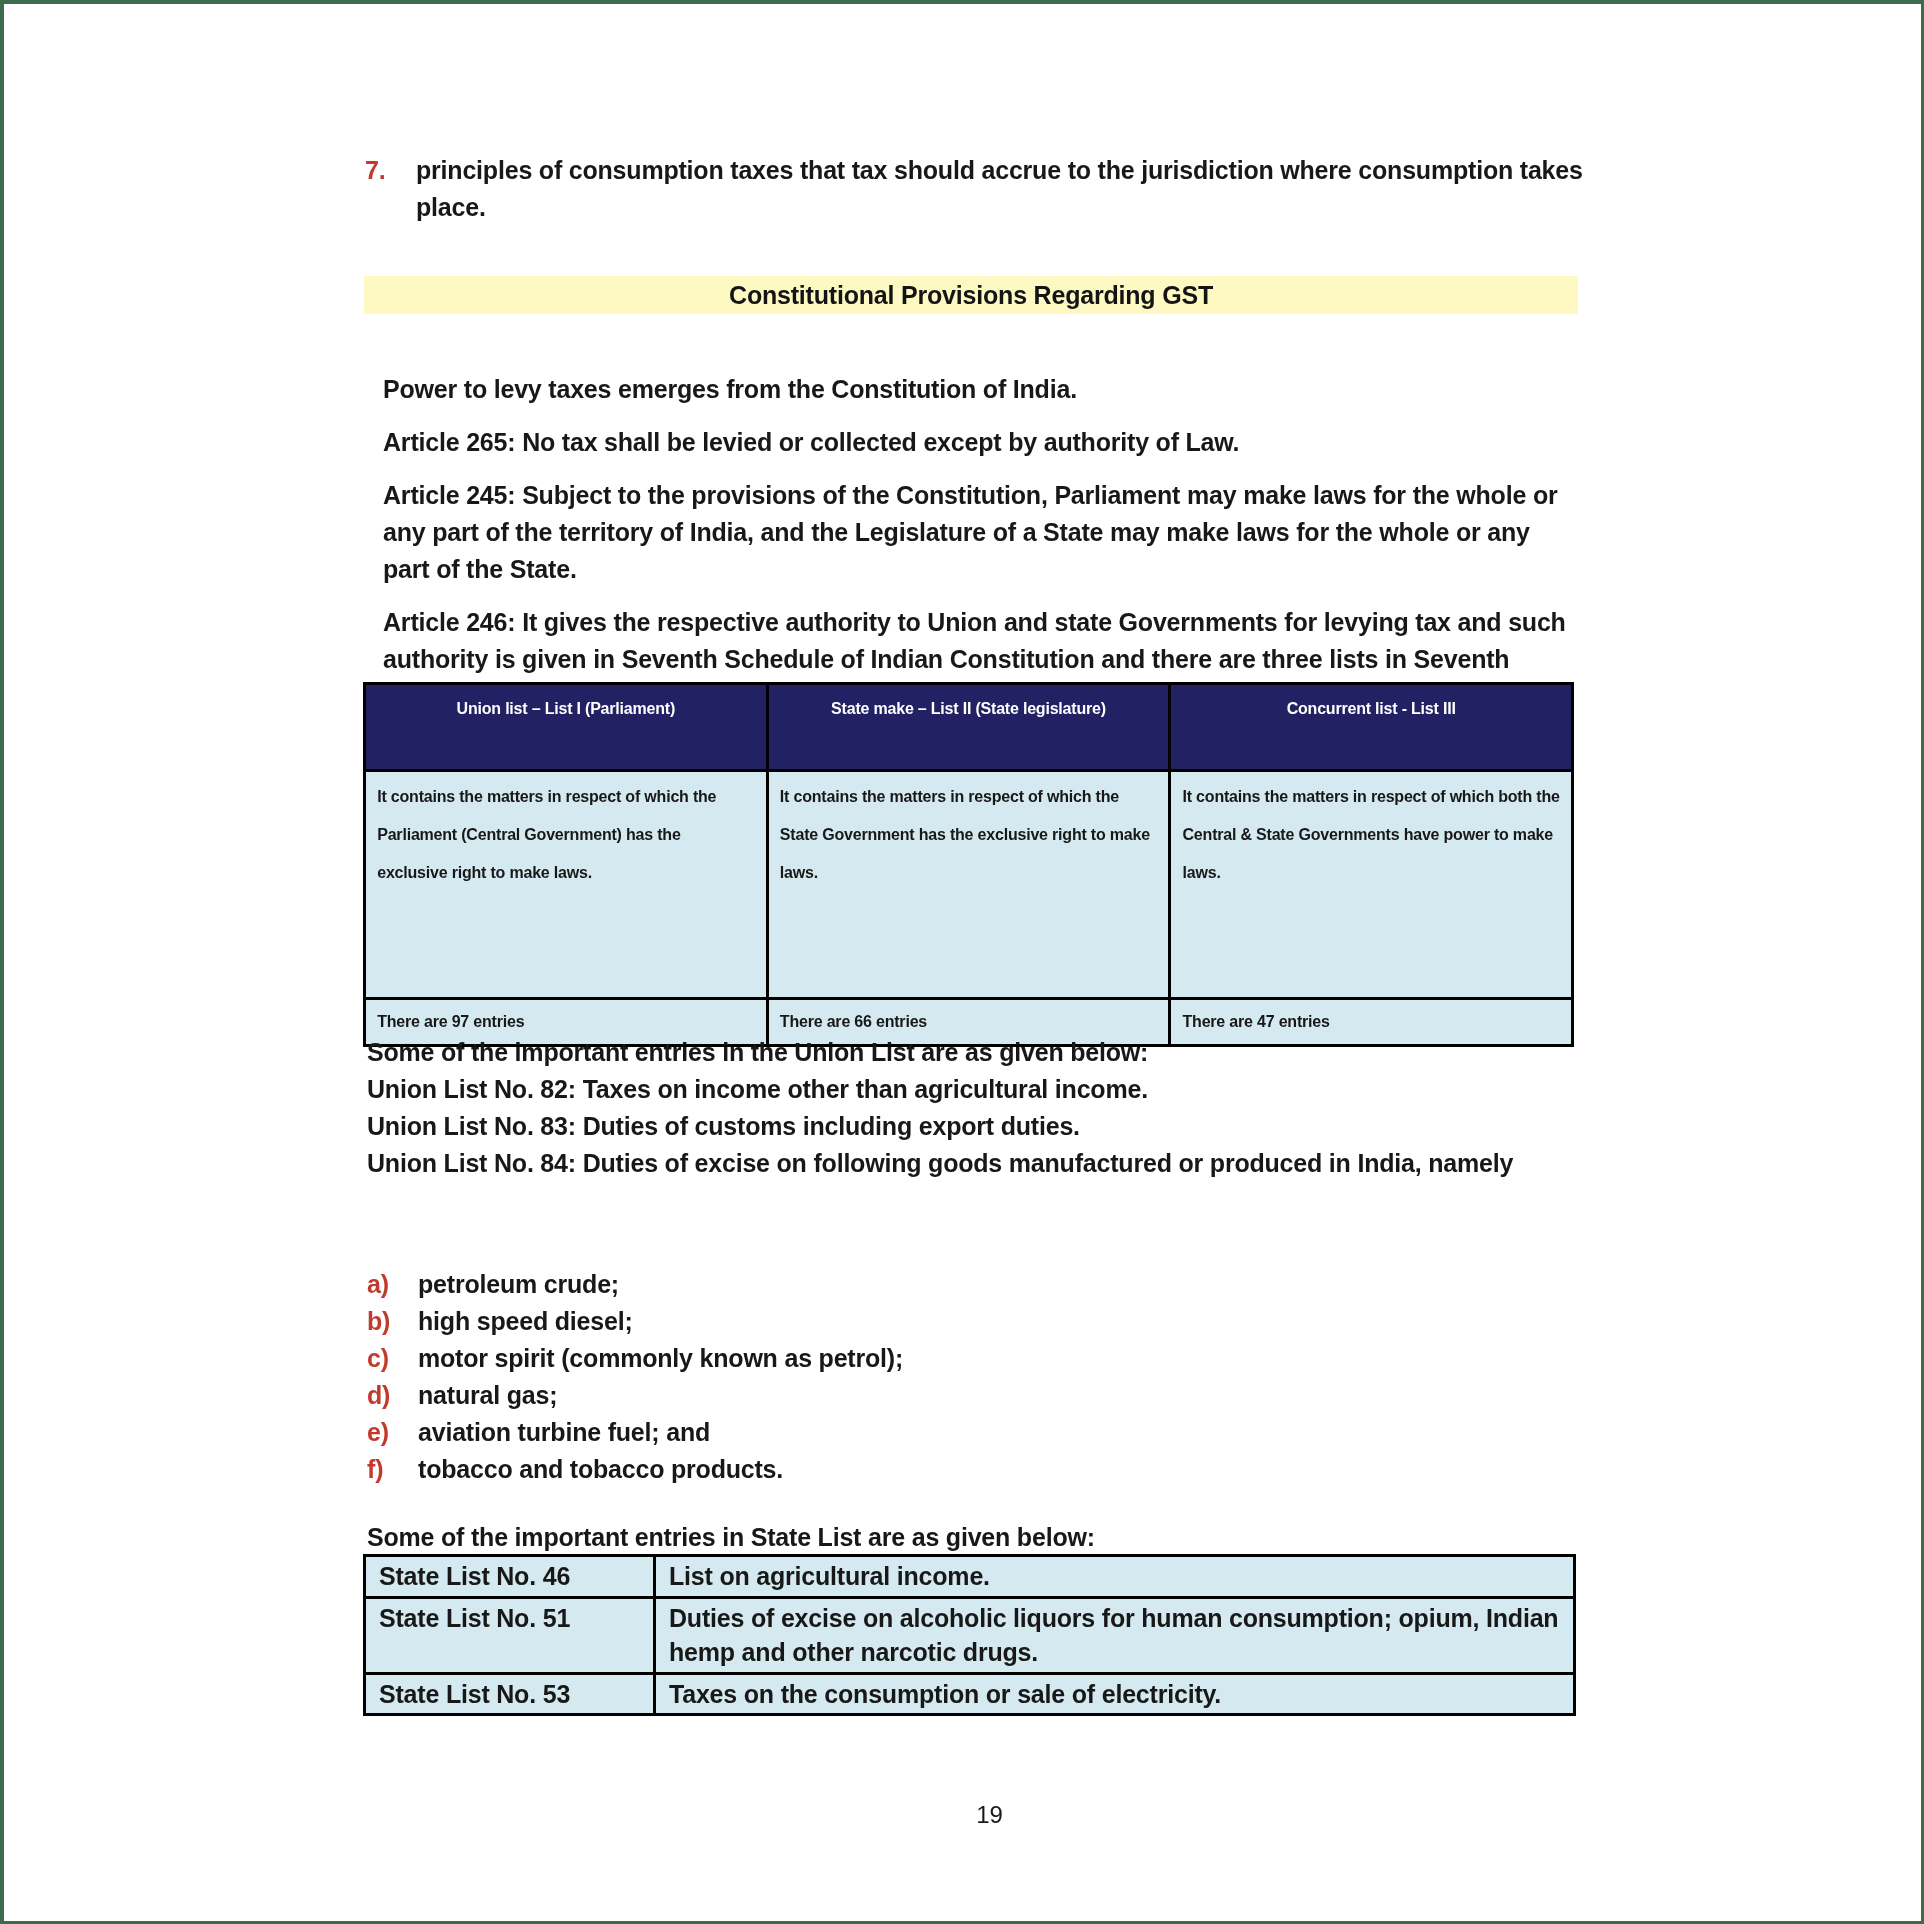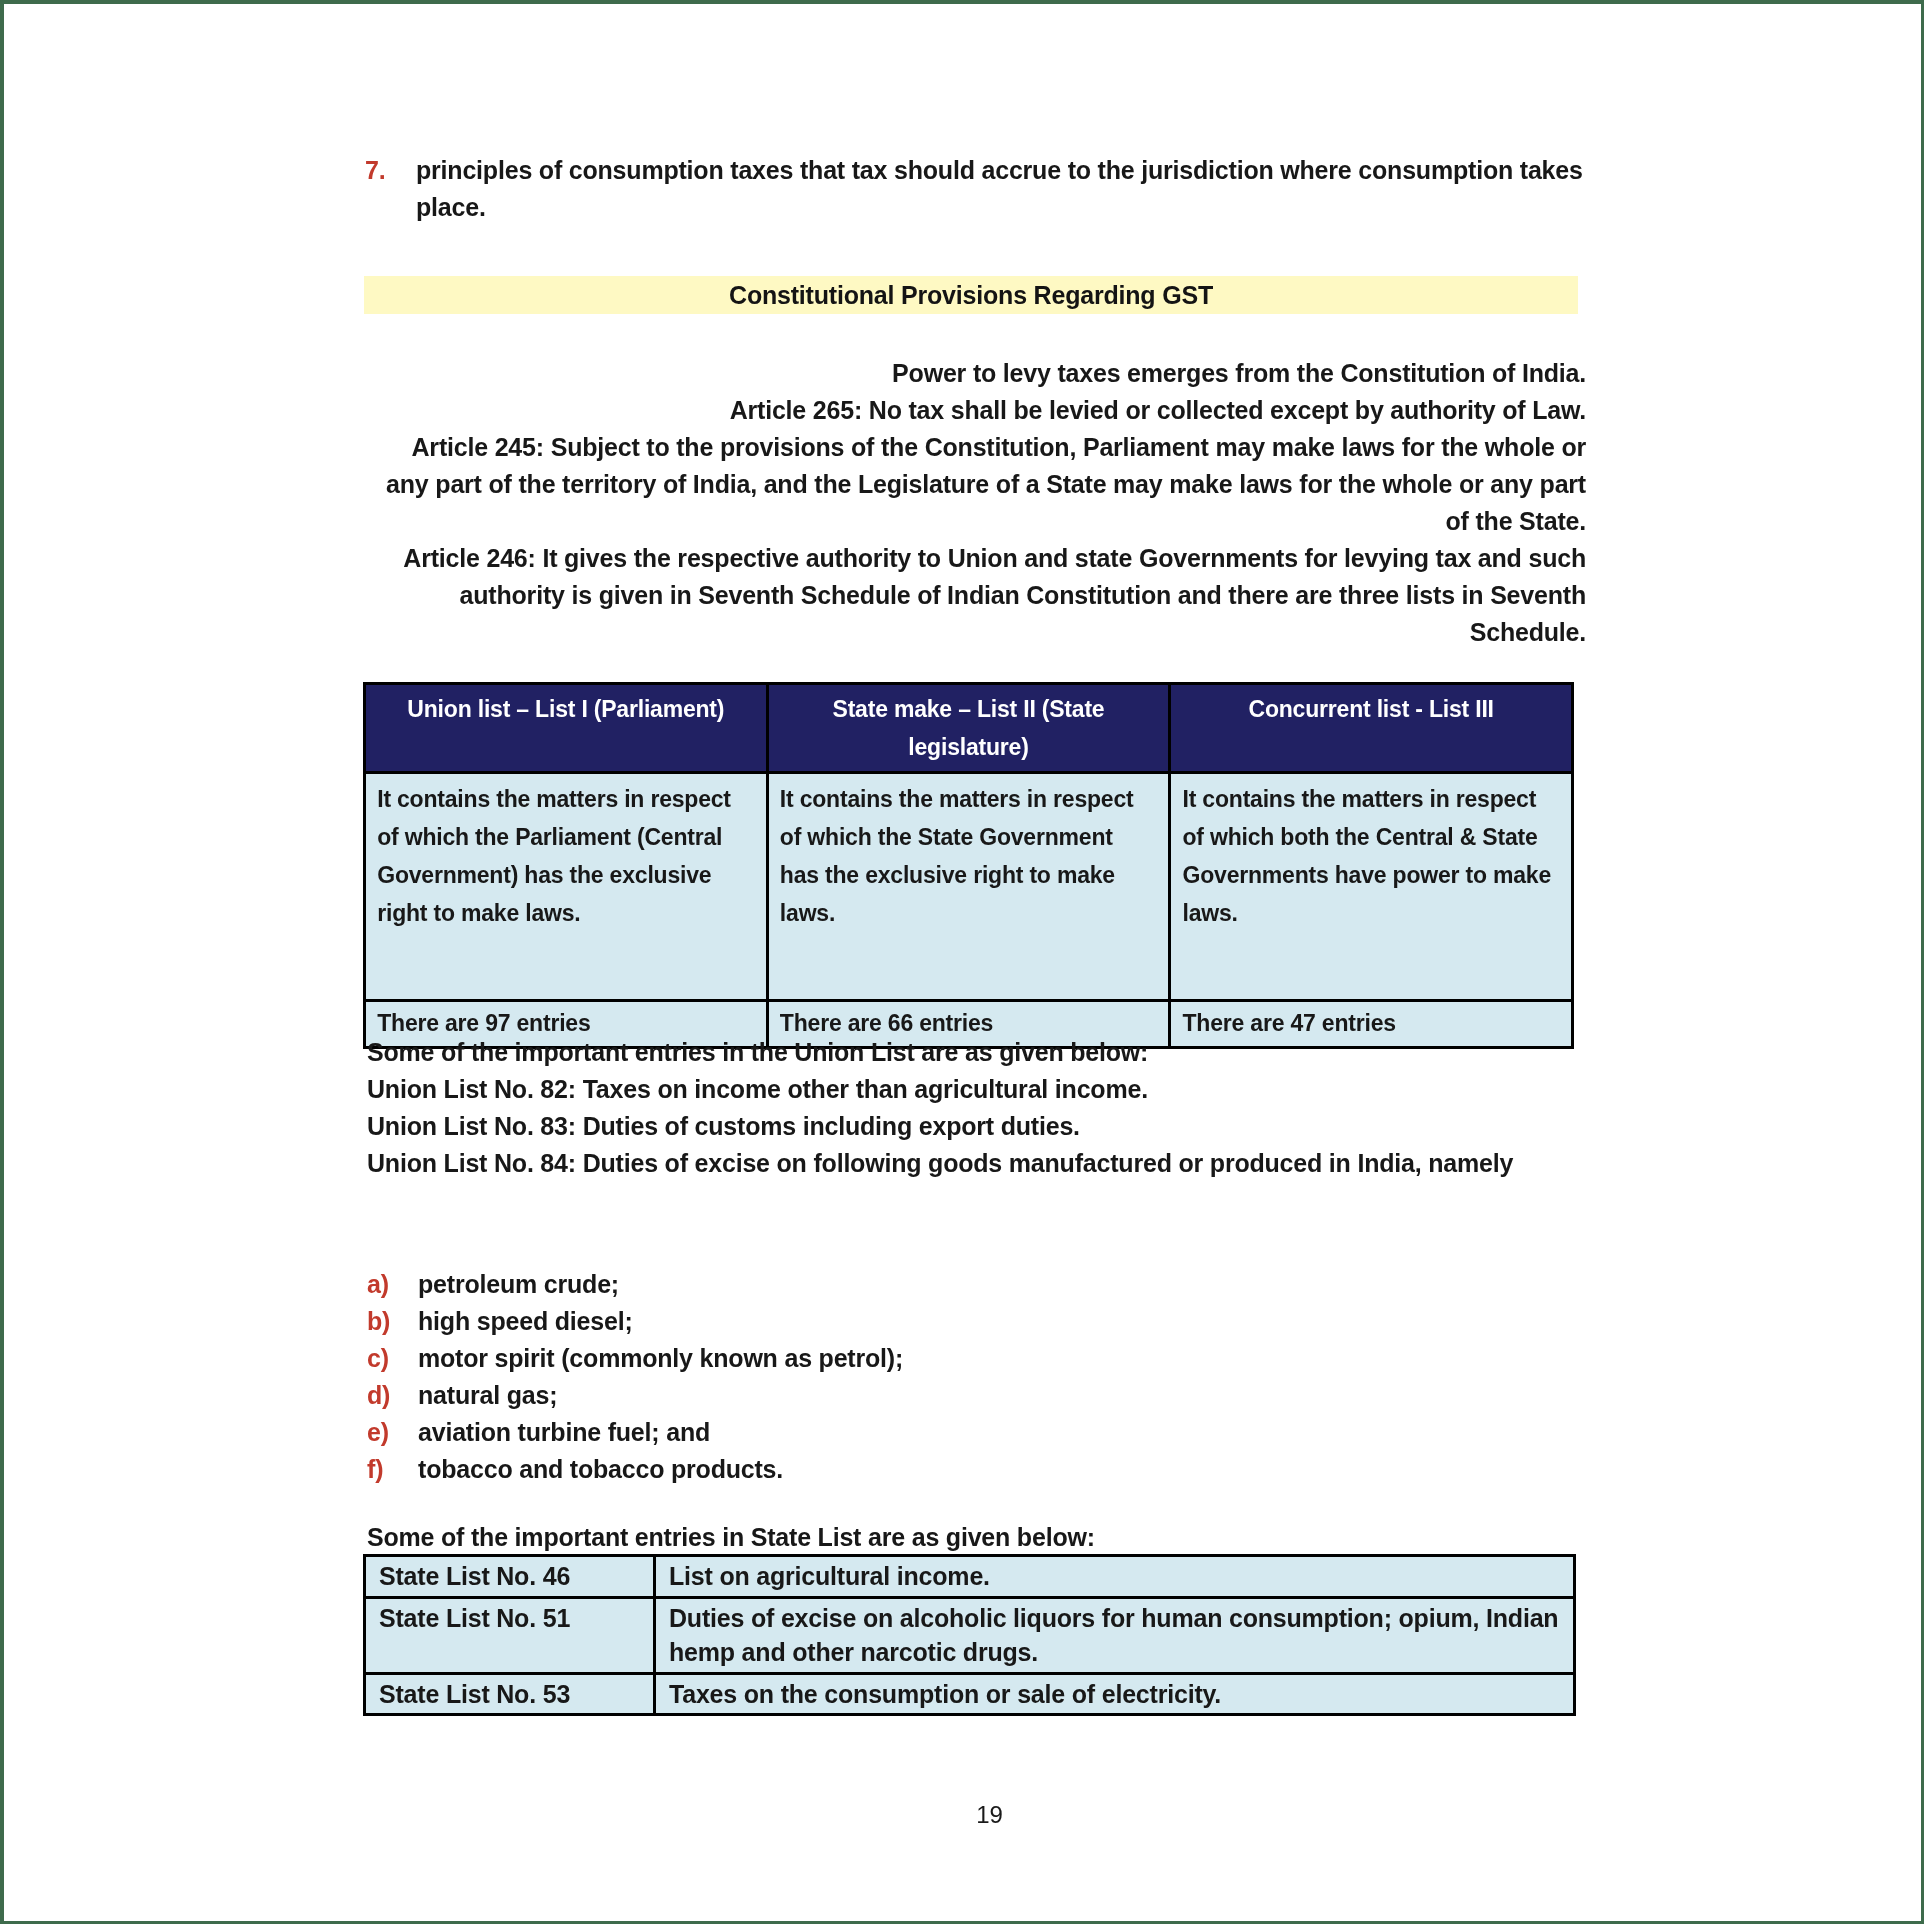--- a/index.html
+++ b/index.html
@@ -22,30 +22,30 @@
 
   
   .banner {
     position:absolute; left:360px; top:272px; width:1214px; height:38px;
     background:#fef9c3; text-align:center;
     font-weight:bold; font-size:25px; line-height:38px; letter-spacing:-0.2px; color:#141414;
   }
 
   
   .intro { position:absolute; left:363px; top:351px; width:1219px; }
-  .intro p { margin:0;text-align:right; }
+  .intro p { margin:16px; }
 
   
   .table1 {
     position:absolute; left:359px; top:678px; width:1211px;
     border-collapse:collapse; table-layout:fixed;
   }
   .table1 th, .table1 td {
     border:3.2px solid #000000;
-    font-weight:bold; font-size:23px; letter-spacing:-0.2px;
+    font-weight:bold; font-size:16px; letter-spacing:-0.2px;
     box-sizing:border-box;
   }
   .table1 th {
     background:#212163; color:#ffffff; text-align:center; vertical-align:top;
     height:87px; padding:4.8px 16px; line-height:38px;
   }
   .table1 td { background:#d5e9f0; vertical-align:top; padding:6.4px 11.2px; line-height:38px; }
   .table1 tr.entries td { height:47px; padding:3.2px 11.2px; line-height:37px; }
   .table1 tr.desc td { height:228px; }
 

